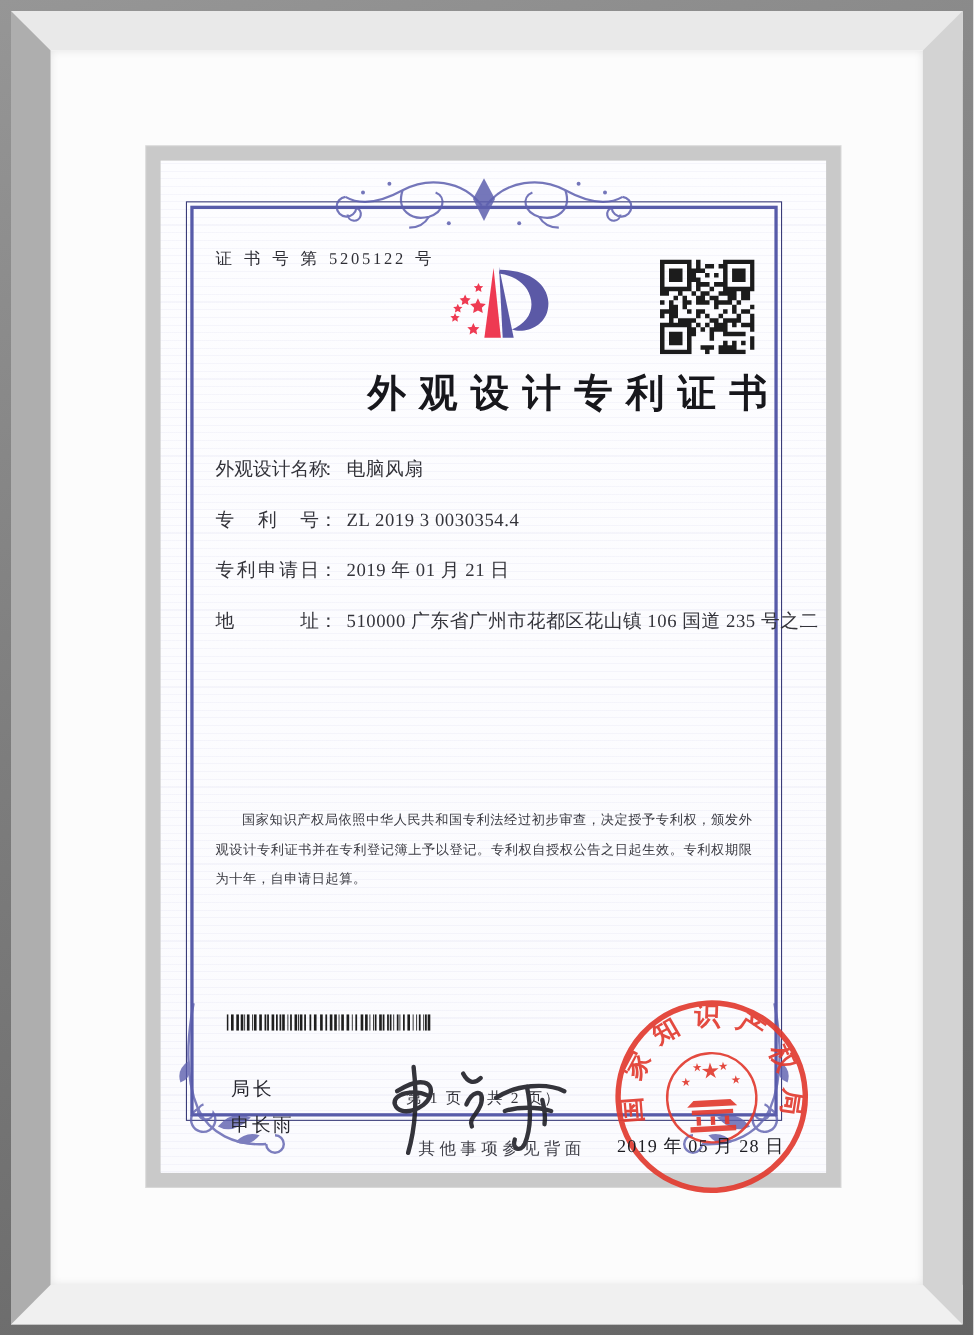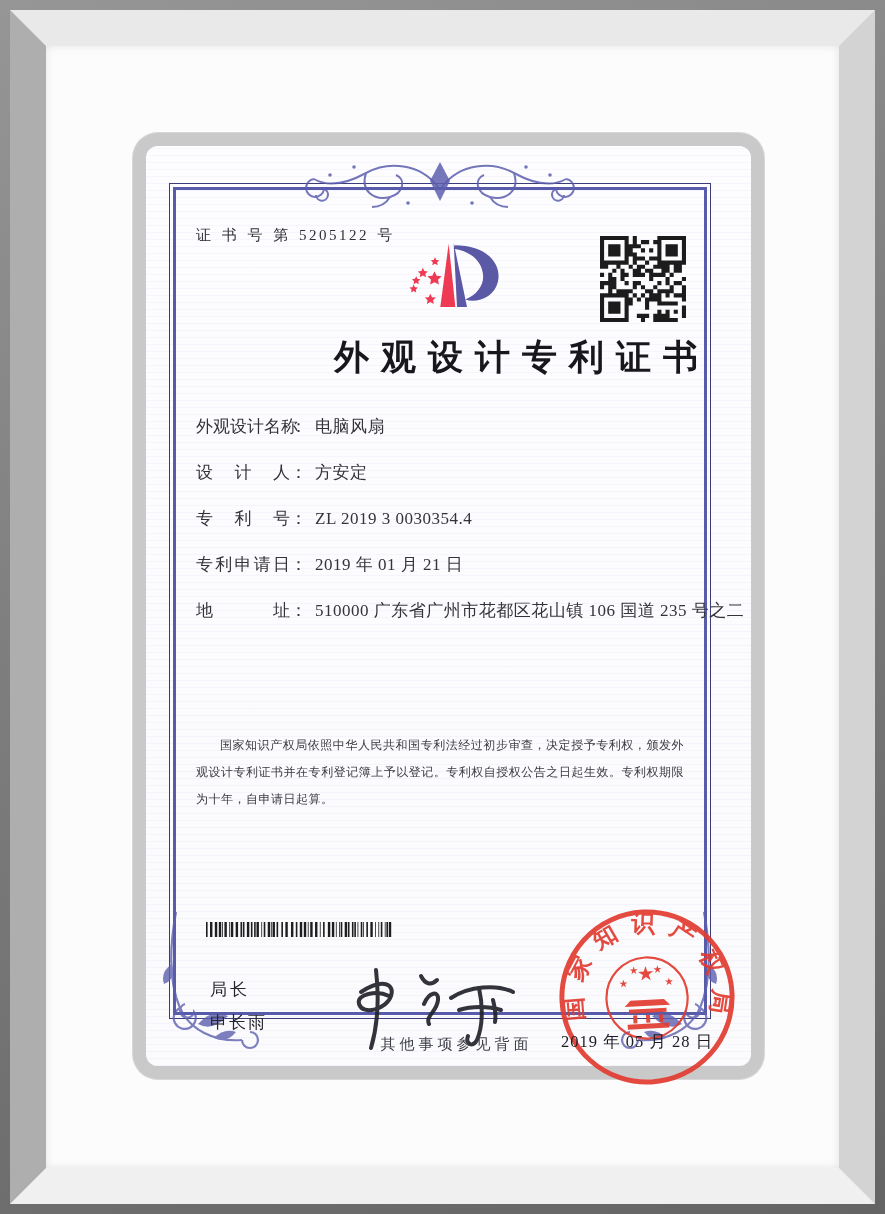--- a/index.html
+++ b/index.html
@@ -11,21 +11,21 @@
 
   
   .bevel{position:absolute;inset:10px;border-style:solid;border-width:36px;
          border-color:#e9e9e9 #d3d3d3 #f0f0f0 #aeaeae;background:#fcfcfc;
          box-shadow:inset 0 0 8px rgba(0,0,0,.10);}
 
   
   .paper{position:absolute;left:100px;top:100px;right:88px;bottom:102px;
          background:repeating-linear-gradient(0deg, rgba(110,110,185,0.055) 0 1px, rgba(255,255,255,0) 1px 7px),
                     linear-gradient(#fdfdff,#fbfbfe);
-         box-shadow:0 0 0 13px #c9c9c9, 0 0 0 14px #d8d8d8;border-radius:12px;}
+         box-shadow:0 0 0 13px #c9c9c9, 0 0 0 14px #d8d8d8;}
 
   
   .inner{position:absolute;left:23px;top:37px;right:40px;bottom:47px;
          border:1px solid #3a3c79;}
   .inner::before{content:"";position:absolute;inset:3px;border:3px solid #575ba9;pointer-events:none;}
 
   .orn-top{position:absolute;top:-27px;left:50%;transform:translateX(-50%);}
   .flourish{position:absolute;pointer-events:none;}
   .fl-bl{left:-20px;bottom:-36px;}
   .fl-br{right:-20px;bottom:-36px;transform:scale(-1,1);}
@@ -130,23 +130,20 @@
           <svg id="qr-svg" width="86" height="86" viewBox="0 0 88.2 88.2">
               <path d="M33.6,0.0h4.2v4.2h-4.2zM33.6,4.2h4.2v4.2h-4.2zM42.0,4.2h4.2v4.2h-4.2zM46.2,4.2h4.2v4.2h-4.2zM54.6,4.2h4.2v4.2h-4.2zM29.4,8.4h4.2v4.2h-4.2zM33.6,8.4h4.2v4.2h-4.2zM37.8,8.4h4.2v4.2h-4.2zM29.4,12.6h4.2v4.2h-4.2zM42.0,12.6h4.2v4.2h-4.2zM50.4,12.6h4.2v4.2h-4.2zM29.4,16.8h4.2v4.2h-4.2zM33.6,16.8h4.2v4.2h-4.2zM33.6,21.0h4.2v4.2h-4.2zM37.8,21.0h4.2v4.2h-4.2zM42.0,21.0h4.2v4.2h-4.2zM50.4,21.0h4.2v4.2h-4.2zM54.6,21.0h4.2v4.2h-4.2zM33.6,25.2h4.2v4.2h-4.2zM46.2,25.2h4.2v4.2h-4.2zM0.0,29.4h4.2v4.2h-4.2zM4.2,29.4h4.2v4.2h-4.2zM16.8,29.4h4.2v4.2h-4.2zM29.4,29.4h4.2v4.2h-4.2zM37.8,29.4h4.2v4.2h-4.2zM42.0,29.4h4.2v4.2h-4.2zM54.6,29.4h4.2v4.2h-4.2zM58.8,29.4h4.2v4.2h-4.2zM63.0,29.4h4.2v4.2h-4.2zM67.2,29.4h4.2v4.2h-4.2zM75.6,29.4h4.2v4.2h-4.2zM79.8,29.4h4.2v4.2h-4.2zM12.6,33.6h4.2v4.2h-4.2zM21.0,33.6h4.2v4.2h-4.2zM33.6,33.6h4.2v4.2h-4.2zM37.8,33.6h4.2v4.2h-4.2zM46.2,33.6h4.2v4.2h-4.2zM50.4,33.6h4.2v4.2h-4.2zM63.0,33.6h4.2v4.2h-4.2zM67.2,33.6h4.2v4.2h-4.2zM75.6,33.6h4.2v4.2h-4.2zM79.8,33.6h4.2v4.2h-4.2zM0.0,37.8h4.2v4.2h-4.2zM8.4,37.8h4.2v4.2h-4.2zM21.0,37.8h4.2v4.2h-4.2zM25.2,37.8h4.2v4.2h-4.2zM33.6,37.8h4.2v4.2h-4.2zM37.8,37.8h4.2v4.2h-4.2zM42.0,37.8h4.2v4.2h-4.2zM50.4,37.8h4.2v4.2h-4.2zM54.6,37.8h4.2v4.2h-4.2zM58.8,37.8h4.2v4.2h-4.2zM63.0,37.8h4.2v4.2h-4.2zM71.4,37.8h4.2v4.2h-4.2zM8.4,42.0h4.2v4.2h-4.2zM12.6,42.0h4.2v4.2h-4.2zM21.0,42.0h4.2v4.2h-4.2zM50.4,42.0h4.2v4.2h-4.2zM67.2,42.0h4.2v4.2h-4.2zM84.0,42.0h4.2v4.2h-4.2zM0.0,46.2h4.2v4.2h-4.2zM4.2,46.2h4.2v4.2h-4.2zM8.4,46.2h4.2v4.2h-4.2zM12.6,46.2h4.2v4.2h-4.2zM25.2,46.2h4.2v4.2h-4.2zM33.6,46.2h4.2v4.2h-4.2zM37.8,46.2h4.2v4.2h-4.2zM58.8,46.2h4.2v4.2h-4.2zM67.2,46.2h4.2v4.2h-4.2zM75.6,46.2h4.2v4.2h-4.2zM79.8,46.2h4.2v4.2h-4.2zM0.0,50.4h4.2v4.2h-4.2zM8.4,50.4h4.2v4.2h-4.2zM12.6,50.4h4.2v4.2h-4.2zM33.6,50.4h4.2v4.2h-4.2zM42.0,50.4h4.2v4.2h-4.2zM54.6,50.4h4.2v4.2h-4.2zM71.4,50.4h4.2v4.2h-4.2zM84.0,50.4h4.2v4.2h-4.2zM8.4,54.6h4.2v4.2h-4.2zM16.8,54.6h4.2v4.2h-4.2zM21.0,54.6h4.2v4.2h-4.2zM25.2,54.6h4.2v4.2h-4.2zM29.4,54.6h4.2v4.2h-4.2zM46.2,54.6h4.2v4.2h-4.2zM50.4,54.6h4.2v4.2h-4.2zM58.8,54.6h4.2v4.2h-4.2zM63.0,54.6h4.2v4.2h-4.2zM67.2,54.6h4.2v4.2h-4.2zM71.4,54.6h4.2v4.2h-4.2zM84.0,54.6h4.2v4.2h-4.2zM33.6,58.8h4.2v4.2h-4.2zM42.0,58.8h4.2v4.2h-4.2zM50.4,58.8h4.2v4.2h-4.2zM54.6,58.8h4.2v4.2h-4.2zM58.8,58.8h4.2v4.2h-4.2zM67.2,58.8h4.2v4.2h-4.2zM75.6,58.8h4.2v4.2h-4.2zM79.8,58.8h4.2v4.2h-4.2zM84.0,58.8h4.2v4.2h-4.2zM29.4,63.0h4.2v4.2h-4.2zM37.8,63.0h4.2v4.2h-4.2zM46.2,63.0h4.2v4.2h-4.2zM50.4,63.0h4.2v4.2h-4.2zM54.6,63.0h4.2v4.2h-4.2zM58.8,63.0h4.2v4.2h-4.2zM84.0,63.0h4.2v4.2h-4.2zM29.4,67.2h4.2v4.2h-4.2zM46.2,67.2h4.2v4.2h-4.2zM58.8,67.2h4.2v4.2h-4.2zM63.0,67.2h4.2v4.2h-4.2zM67.2,67.2h4.2v4.2h-4.2zM71.4,67.2h4.2v4.2h-4.2zM75.6,67.2h4.2v4.2h-4.2zM46.2,71.4h4.2v4.2h-4.2zM84.0,71.4h4.2v4.2h-4.2zM58.8,75.6h4.2v4.2h-4.2zM67.2,75.6h4.2v4.2h-4.2zM75.6,75.6h4.2v4.2h-4.2zM84.0,75.6h4.2v4.2h-4.2zM37.8,79.8h4.2v4.2h-4.2zM42.0,79.8h4.2v4.2h-4.2zM46.2,79.8h4.2v4.2h-4.2zM54.6,79.8h4.2v4.2h-4.2zM58.8,79.8h4.2v4.2h-4.2zM63.0,79.8h4.2v4.2h-4.2zM67.2,79.8h4.2v4.2h-4.2zM84.0,79.8h4.2v4.2h-4.2zM42.0,84.0h4.2v4.2h-4.2zM54.6,84.0h4.2v4.2h-4.2zM58.8,84.0h4.2v4.2h-4.2zM63.0,84.0h4.2v4.2h-4.2zM67.2,84.0h4.2v4.2h-4.2zM71.4,84.0h4.2v4.2h-4.2zM75.6,84.0h4.2v4.2h-4.2zM0,0h29.400000000000002v29.400000000000002h-29.400000000000002z M4.2,4.2v21h21v-21z M8.4,8.4h12.600000000000001v12.600000000000001h-12.600000000000001zM58.800000000000004,0h29.400000000000002v29.400000000000002h-29.400000000000002z M63.00000000000001,4.2v21h21v-21z M67.2,8.4h12.600000000000001v12.600000000000001h-12.600000000000001zM0,58.800000000000004h29.400000000000002v29.400000000000002h-29.400000000000002z M4.2,63.00000000000001v21h21v-21z M8.4,67.2h12.600000000000001v12.600000000000001h-12.600000000000001z" fill="#1c1c1c" fill-rule="evenodd"></path>
             </svg>
         </div>
 
         <h1 class="title">外观设计专利证书</h1>
 
         <div class="fields">
           <div class="frow">
             <span class="flabel">外观设计名称</span><span class="colon">：</span><span class="fvalue">电脑风扇</span>
-          </div>
-          <div class="frow">
-            <span class="flabel">设计人</span><span class="colon">：</span><span class="fvalue">方安定</span>
           </div>
           <div class="frow">
             <span class="flabel">专利号</span><span class="colon">：</span><span class="fvalue">ZL 2019 3 0030354.4</span>
           </div>
           <div class="frow">
             <span class="flabel">专利申请日</span><span class="colon">：</span><span class="fvalue">2019 年 01 月 21 日</span>
           </div>
           <div class="frow">
             <span class="flabel">地址</span><span class="colon">：</span><span class="fvalue">510000 广东省广州市花都区花山镇 106 国道 235 号之二</span>
           </div>
@@ -196,18 +193,19 @@
               <rect x="76" y="107" width="38" height="4"></rect>
               <rect x="80" y="113" width="4" height="8"></rect>
               <rect x="93" y="113" width="4" height="8"></rect>
               <rect x="106" y="113" width="4" height="8"></rect>
               <rect x="74" y="122" width="42" height="5"></rect>
             </g>
           </g>
         </svg>
         <div class="sealdate">2019 年 05 月 28 日</div>
 
+        <div class="pageno">第 1 页 （共 2 页）</div>
       </div>
 
       <div class="footer">其他事项参见背面</div>
     </div>
   </div>
 </div>
 
 </body></html>

